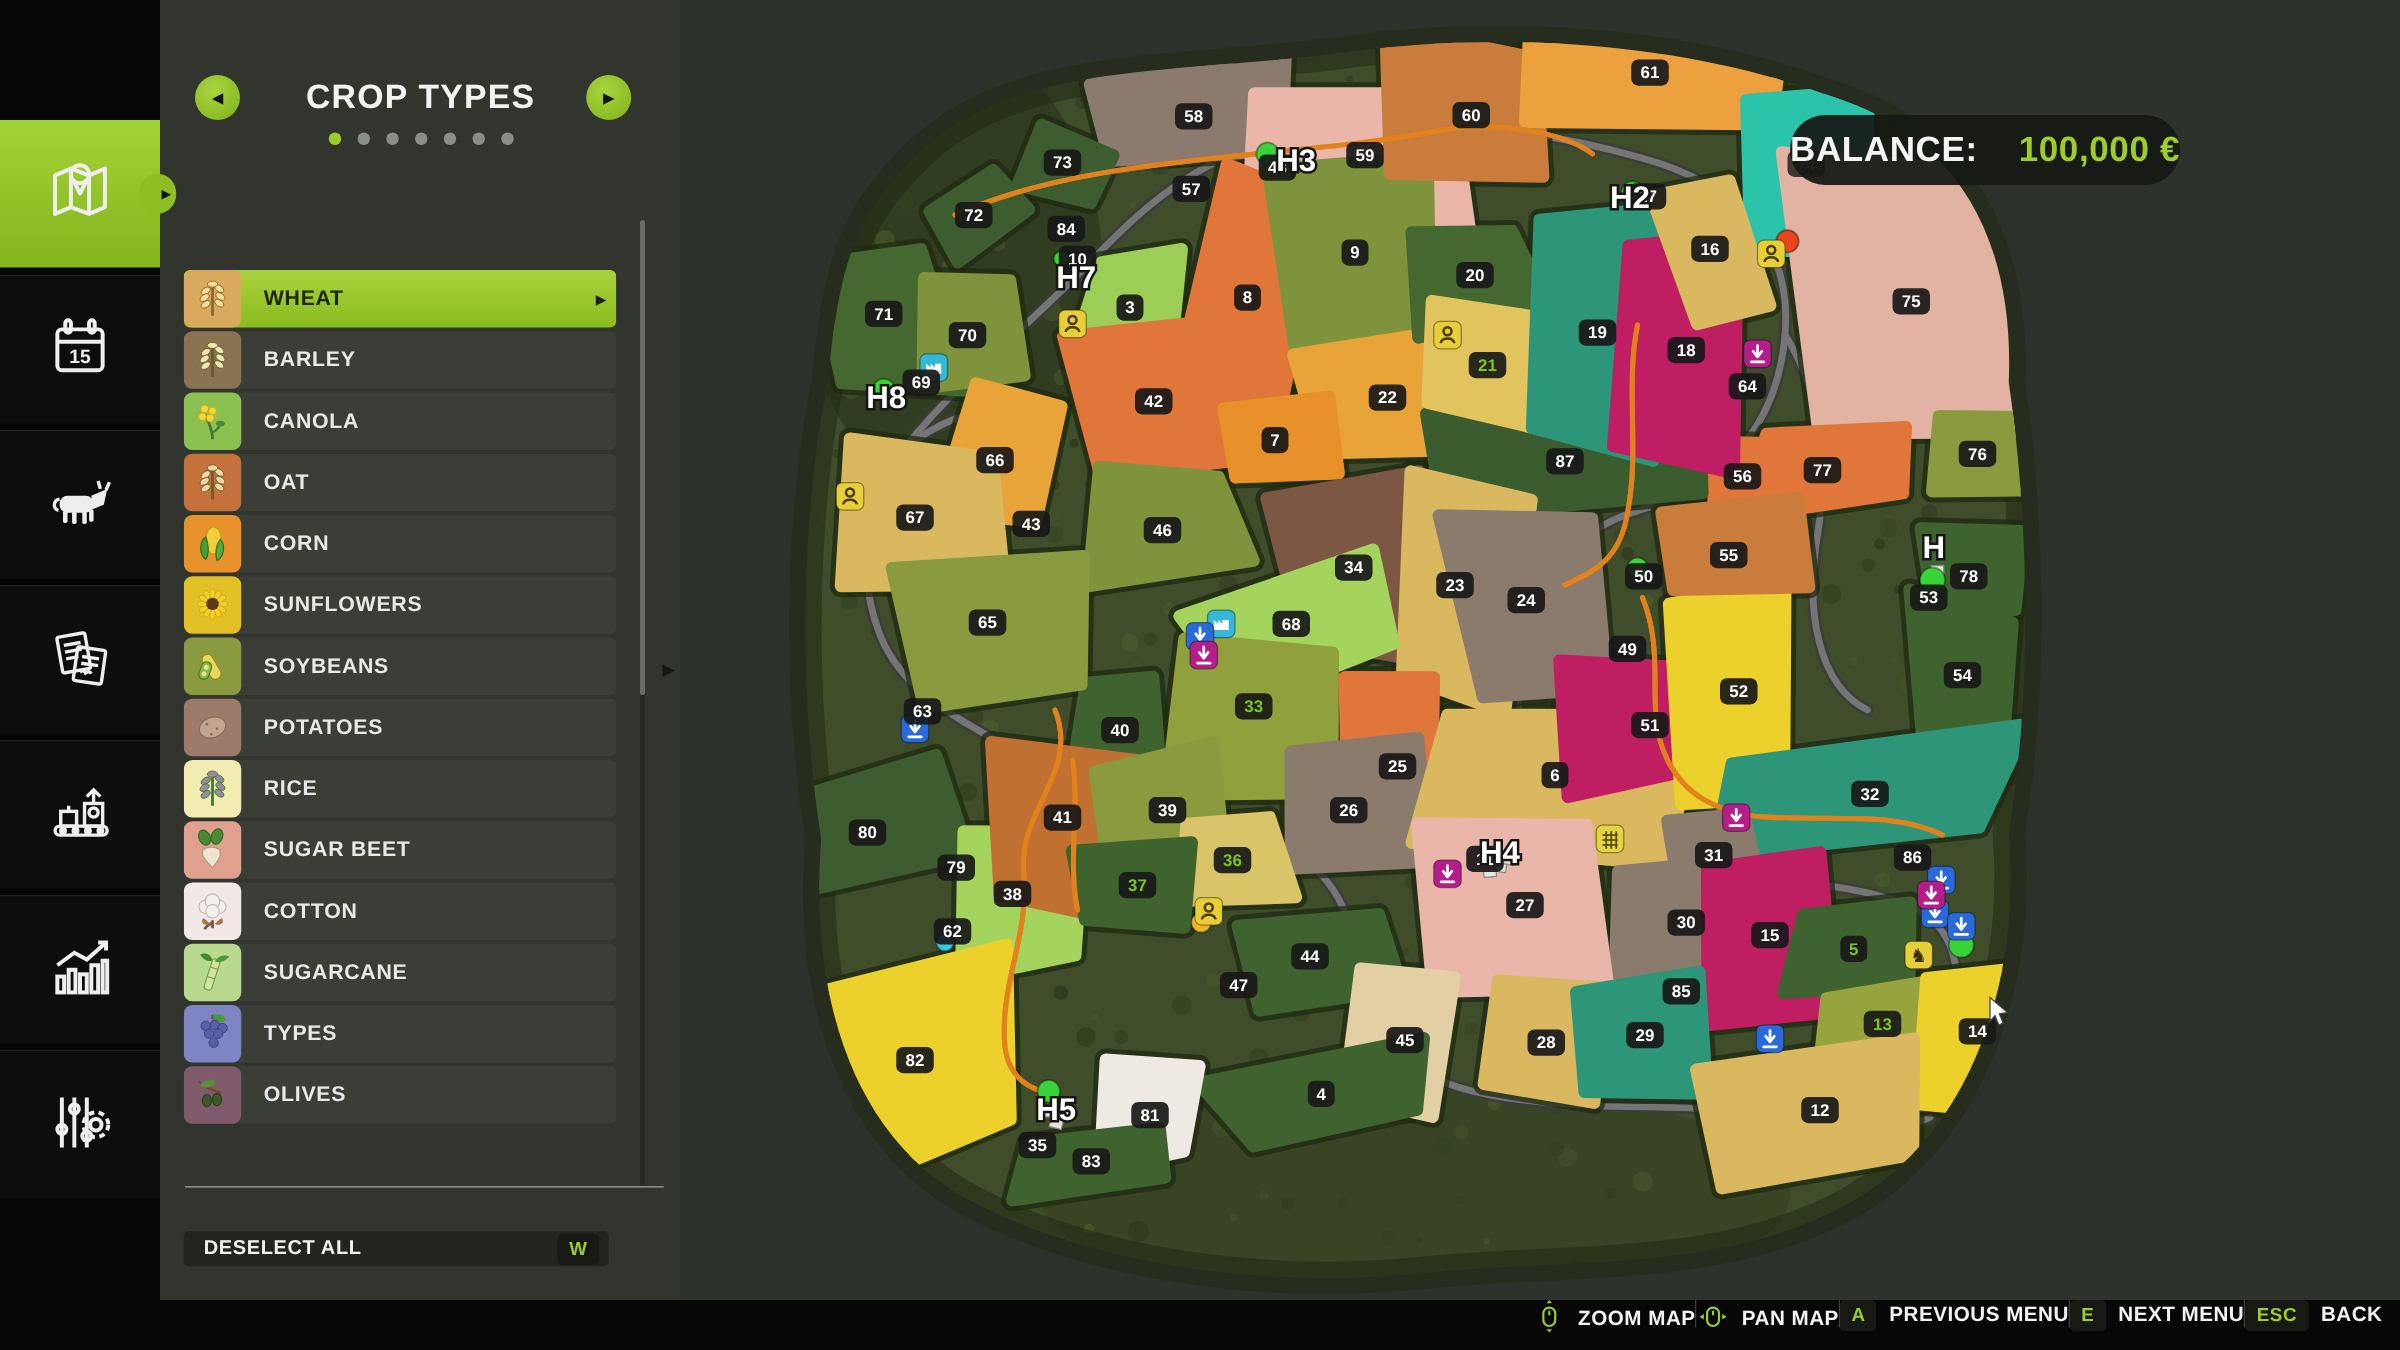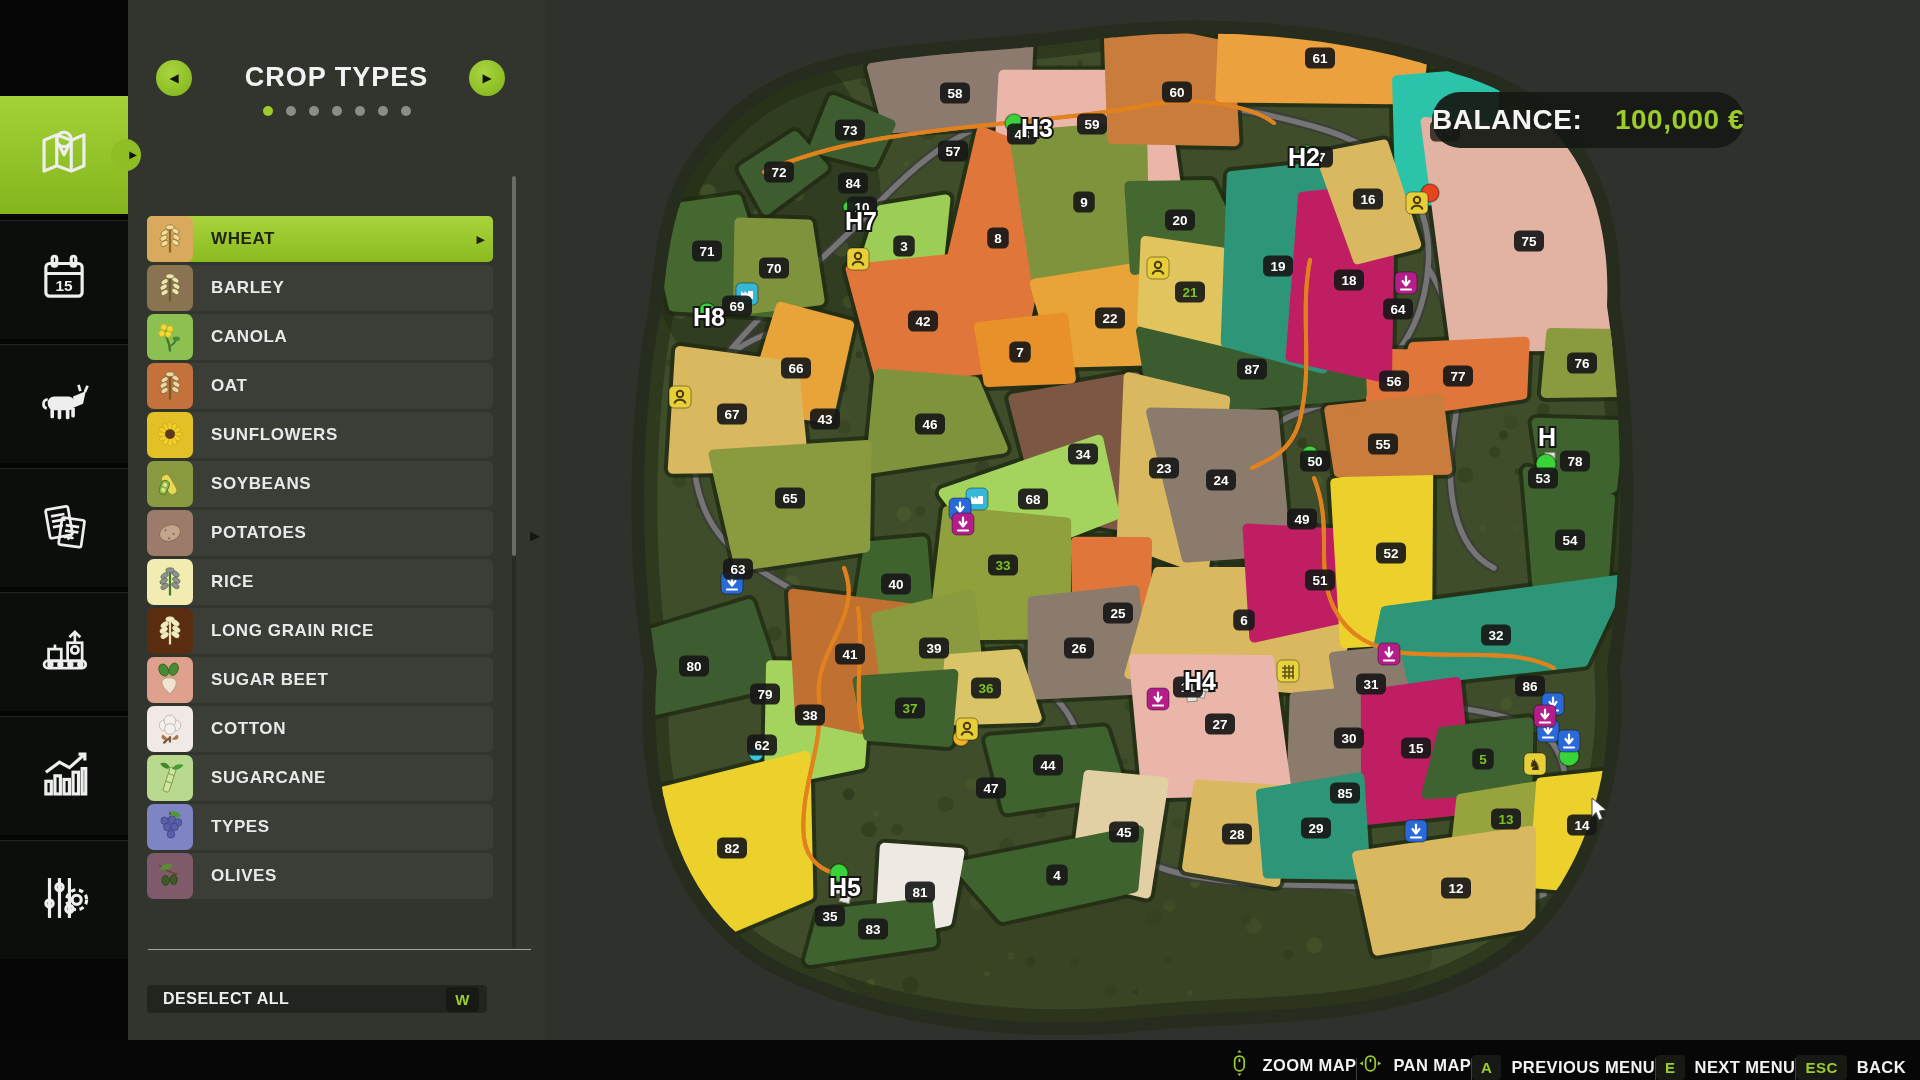--- a/index.html
+++ b/index.html
@@ -45,21 +45,21 @@
   #panel-expander{position:absolute;left:530px;top:528px;color:#14170f;font-size:13px;z-index:6;}
   
   #mapwrap{left:612px;top:6px;width:1035px;height:1029px;z-index:1;cursor:grab;}
   
   #balance{left:1432px;top:92px;width:312px;height:56px;background:rgba(22,25,19,0.93);
     border-radius:28px;display:flex;align-items:center;justify-content:space-between;gap:12px;z-index:7;}
   #balance .bl{color:#f4f4f4;font-size:28px;font-weight:600;letter-spacing:.5px;}
   #balance .bv{color:#9ccd2a;font-size:28px;font-weight:700;letter-spacing:.5px;}
   
   #bottombar{left:0;top:1040px;width:1920px;height:40px;background:#060706;z-index:8;
-    display:flex;align-items:flex-end;justify-content:flex-end;padding-right:14px;box-sizing:border-box;gap:0;}
+    display:flex;align-items:flex-start;justify-content:flex-end;padding-right:14px;box-sizing:border-box;gap:0;}
   .bb-item{display:flex;align-items:center;gap:10px;}
   .bb-label{color:#f2f2f2;font-size:16.5px;font-weight:700;letter-spacing:.4px;}
   .bb-div{width:1px;height:22px;background:#3c3f3a;}
 </style>
 </head>
 <body>
 
 <div id="rail" class="abs">
     <div class="rail-tile sel" style="top: 96px;">
       <span><svg width="58" height="58" viewBox="0 0 64 64" fill="none" stroke="#eee" stroke-width="3.5" stroke-linejoin="round">
@@ -225,20 +225,30 @@
               <ellipse cx="27" cy="18" rx="4.6" ry="2.7" transform="rotate(35 27 18)"></ellipse>
               <ellipse cx="14" cy="25" rx="4.6" ry="2.7" transform="rotate(-35 14 25)"></ellipse>
               <ellipse cx="26" cy="24" rx="4.6" ry="2.7" transform="rotate(35 26 24)"></ellipse>
               <ellipse cx="20" cy="7" rx="4.6" ry="2.7" transform="rotate(0 20 7)"></ellipse>
             </g>
           </svg>
         </div>
         <span class="lbl">OAT</span>
       </div>
       <div class="crop-row">
+        <div class="tile" style="background:#e8922e">
+          <svg width="36" height="36" viewBox="0 0 40 40">
+            <ellipse cx="21" cy="17" rx="7" ry="12" fill="#f2cf3a" stroke="#c89a18"></ellipse>
+            <path d="M14 14 C8 18 8 30 14 34 C17 30 17 20 14 14 Z" fill="#4a9a35" stroke="#2f6a20"></path>
+            <path d="M27 16 C32 22 30 32 24 35 C22 29 23 21 27 16 Z" fill="#5aaa40" stroke="#2f6a20"></path>
+          </svg>
+        </div>
+        <span class="lbl">CORN</span>
+      </div>
+      <div class="crop-row">
         <div class="tile" style="background:#e3c026">
           <svg width="36" height="36" viewBox="0 0 40 40">
             <g fill="#f2cf2a" stroke="#c8a010" stroke-width="0.6">
               <ellipse cx="29.0" cy="19.0" rx="4.5" ry="2.4" transform="rotate(0 29.0 19.0)"></ellipse>
               <ellipse cx="27.8" cy="23.5" rx="4.5" ry="2.4" transform="rotate(30 27.8 23.5)"></ellipse>
               <ellipse cx="24.5" cy="26.8" rx="4.5" ry="2.4" transform="rotate(60 24.5 26.8)"></ellipse>
               <ellipse cx="20.0" cy="28.0" rx="4.5" ry="2.4" transform="rotate(90 20.0 28.0)"></ellipse>
               <ellipse cx="15.5" cy="26.8" rx="4.5" ry="2.4" transform="rotate(120 15.5 26.8)"></ellipse>
               <ellipse cx="12.2" cy="23.5" rx="4.5" ry="2.4" transform="rotate(150 12.2 23.5)"></ellipse>
               <ellipse cx="11.0" cy="19.0" rx="4.5" ry="2.4" transform="rotate(180 11.0 19.0)"></ellipse>
@@ -288,37 +298,20 @@
               <ellipse cx="26" cy="11" rx="4.6" ry="2.7" transform="rotate(35 26 11)"></ellipse>
               <ellipse cx="13" cy="19" rx="4.6" ry="2.7" transform="rotate(-35 13 19)"></ellipse>
               <ellipse cx="27" cy="18" rx="4.6" ry="2.7" transform="rotate(35 27 18)"></ellipse>
               <ellipse cx="14" cy="25" rx="4.6" ry="2.7" transform="rotate(-35 14 25)"></ellipse>
               <ellipse cx="26" cy="24" rx="4.6" ry="2.7" transform="rotate(35 26 24)"></ellipse>
               <ellipse cx="20" cy="7" rx="4.6" ry="2.7" transform="rotate(0 20 7)"></ellipse>
             </g>
           </svg>
         </div>
         <span class="lbl">RICE</span>
-      </div>
-      <div class="crop-row">
-        <div class="tile" style="background:#5a2c10">
-          <svg width="36" height="36" viewBox="0 0 40 40">
-            <path d="M20 35 V8" stroke="#e8e4b0" stroke-width="2.5"></path>
-            <g fill="#f0ecc0" stroke="#e8e4b0" stroke-width="0.8">
-              <ellipse cx="14" cy="13" rx="4.6" ry="2.7" transform="rotate(-35 14 13)"></ellipse>
-              <ellipse cx="26" cy="11" rx="4.6" ry="2.7" transform="rotate(35 26 11)"></ellipse>
-              <ellipse cx="13" cy="19" rx="4.6" ry="2.7" transform="rotate(-35 13 19)"></ellipse>
-              <ellipse cx="27" cy="18" rx="4.6" ry="2.7" transform="rotate(35 27 18)"></ellipse>
-              <ellipse cx="14" cy="25" rx="4.6" ry="2.7" transform="rotate(-35 14 25)"></ellipse>
-              <ellipse cx="26" cy="24" rx="4.6" ry="2.7" transform="rotate(35 26 24)"></ellipse>
-              <ellipse cx="20" cy="7" rx="4.6" ry="2.7" transform="rotate(0 20 7)"></ellipse>
-            </g>
-          </svg>
-        </div>
-        <span class="lbl">LONG GRAIN RICE</span>
       </div>
       <div class="crop-row">
         <div class="tile" style="background:#dfa18e">
           <svg width="36" height="36" viewBox="0 0 40 40">
             <g fill="#4a8a35" stroke="#2f6a20">
               <ellipse cx="13" cy="9" rx="5" ry="7" transform="rotate(-25 13 9)"></ellipse>
               <ellipse cx="24" cy="8" rx="5" ry="7" transform="rotate(20 24 8)"></ellipse>
             </g>
             <path d="M11 22 C11 16 27 16 27 22 C27 29 23 31 20 36 C17 31 11 29 11 22 Z" fill="#f0e4d0" stroke="#b09a80"></path>
           </svg>

